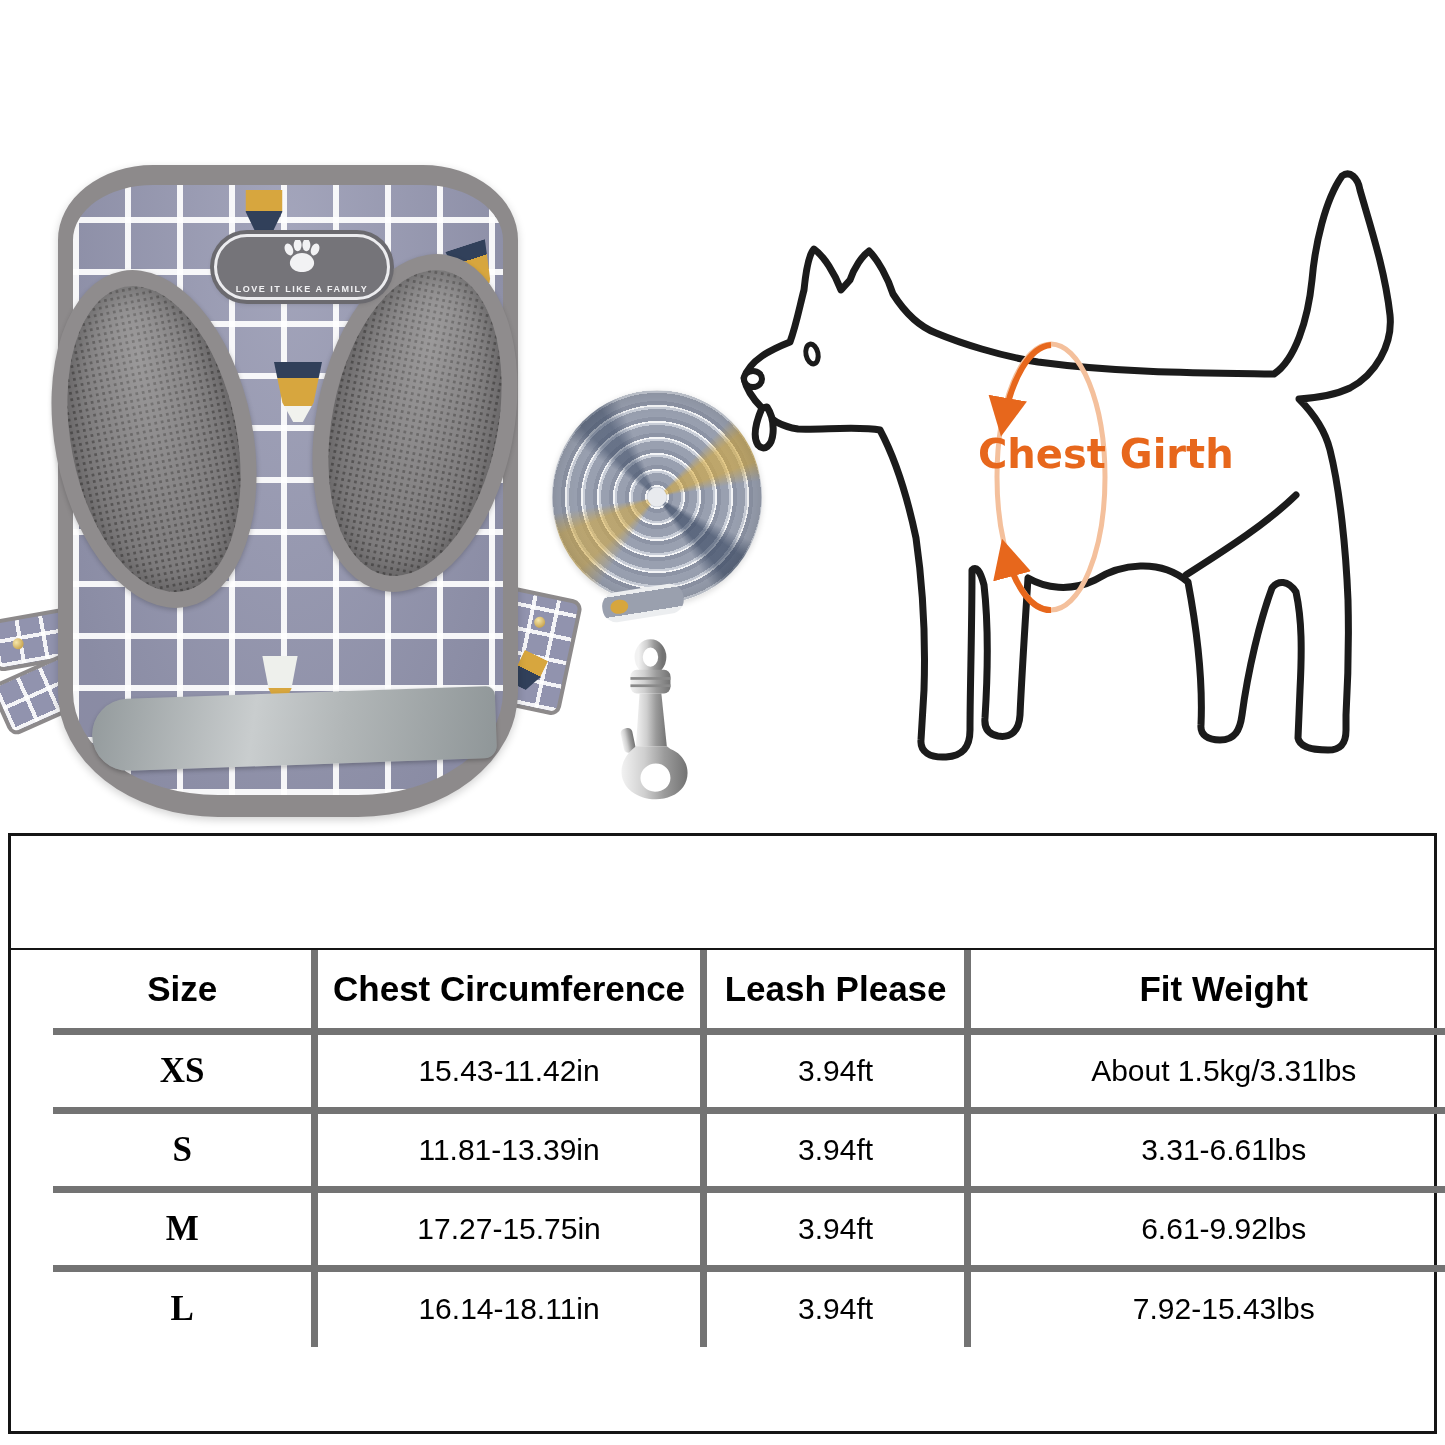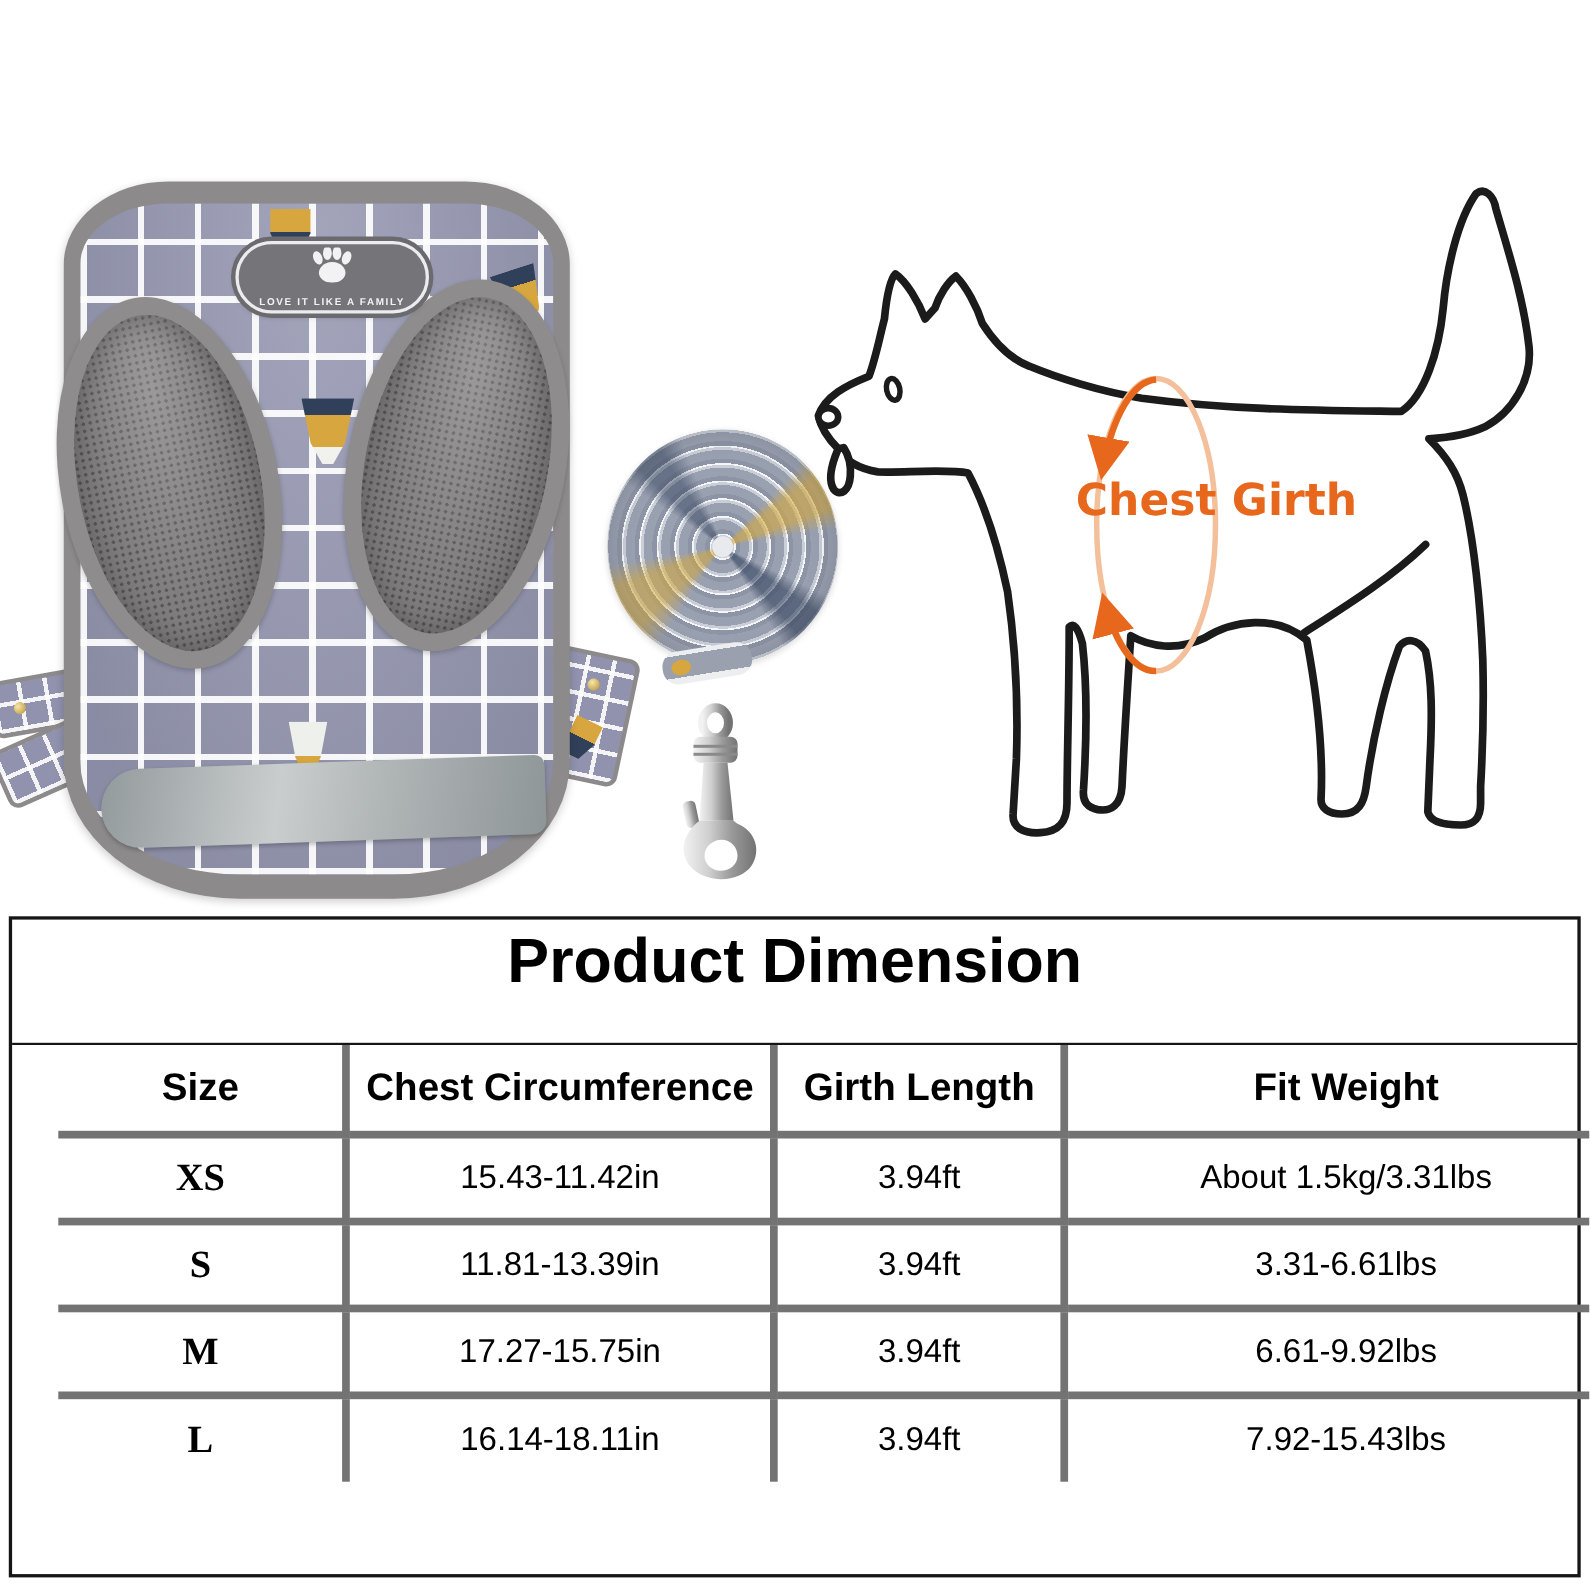--- a/index.html
+++ b/index.html
@@ -43,21 +43,21 @@
 
   .mesh{position:absolute;width:198px;height:342px;border-radius:50%;box-sizing:border-box;
      border:16px solid #8f8c8d;background-color:#7f7d7e;
      background-image:radial-gradient(ellipse at 50% 22%,rgba(255,255,255,.22),transparent 60%),
                       radial-gradient(#595757 1.3px,transparent 1.5px);
      background-size:100% 100%,6.5px 6.5px;
      box-shadow:inset 0 0 28px rgba(0,0,0,.3),0 2px 5px rgba(0,0,0,.2);}
   .mesh-left{left:55px;top:268px;transform:rotate(-11deg);}
   .mesh-right{left:316px;top:252px;transform:rotate(11deg);}
 
-  .badge{position:absolute;left:214px;top:219px;width:176px;height:66px;box-sizing:border-box;
+  .badge{position:absolute;left:214px;top:234px;width:176px;height:66px;box-sizing:border-box;
      background:#757479;border:3px solid #ececef;border-radius:40px;
      box-shadow:0 0 0 4px #6b6a6f,0 2px 6px rgba(0,0,0,.3);
      display:flex;flex-direction:column;align-items:center;justify-content:center;gap:12px;}
   .badge-label{font-size:9px;font-weight:bold;letter-spacing:1.5px;color:#f2f2f4;white-space:nowrap;}
 
   
   .leash-coil{position:absolute;left:552px;top:390px;width:210px;height:214px;border-radius:50%;
      background:
        radial-gradient(circle at 50% 50%,#e8eaee 0 9px,rgba(0,0,0,0) 10px),
        conic-gradient(from 15deg,
@@ -223,34 +223,33 @@
         <ellipse cx="351" cy="347" rx="54" ry="133" fill="none" stroke="#f4c09c" stroke-width="5"></ellipse>
         <path d="M351 215 A54 133 0 0 0 303 295" fill="none" stroke="#e7671c" stroke-width="6" marker-end="url(#oarrow)"></path>
         <path d="M351 480 A54 133 0 0 1 305 420" fill="none" stroke="#e7671c" stroke-width="6" marker-end="url(#oarrow)"></path>
         <text class="girth-label" x="278" y="338">Chest Girth</text>
       </g>
     </svg>
   </div>
 
   <div class="dim-card">
     <div class="dim-head">
-      <div class="dim-title">Product Dimension</div>
     </div>
     <table class="size-table">
       <colgroup>
         <col style="width:18.4%">
           <col style="width:27.3%">
           <col style="width:18.6%">
           <col style="width:35.7%">
       </colgroup>
       <thead>
         <tr>
           <th>Size</th>
           <th>Chest Circumference</th>
-          <th>Girth Length</th>
+          <th>Leash Please</th>
           <th>Fit Weight</th>
         </tr>
       </thead>
       <tbody>
         <tr>
           <td class="size-cell">XS</td>
           <td>15.43-11.42in</td>
           <td>3.94ft</td>
           <td>About 1.5kg/3.31lbs</td>
         </tr>

